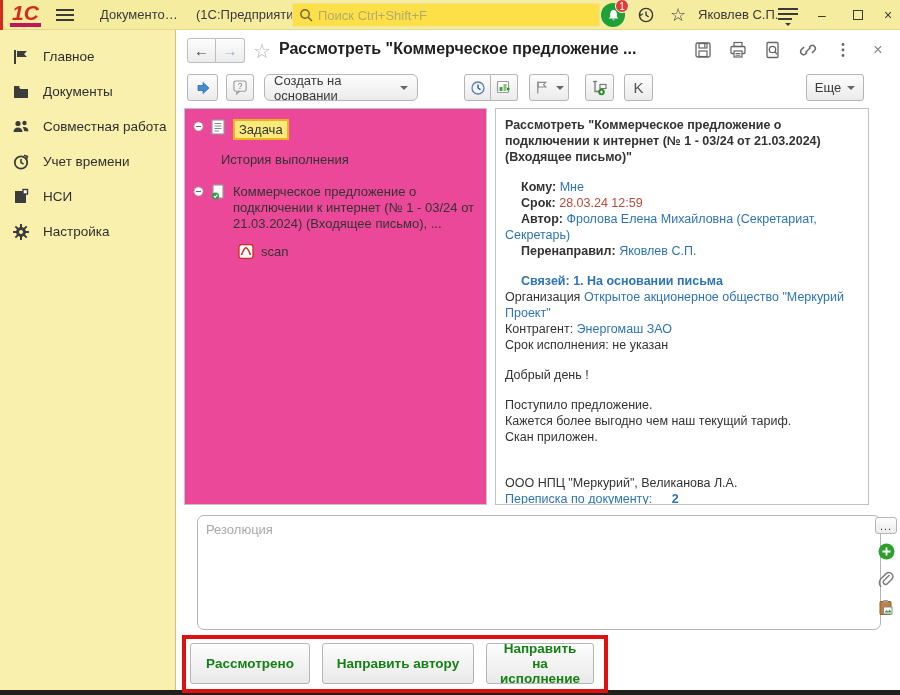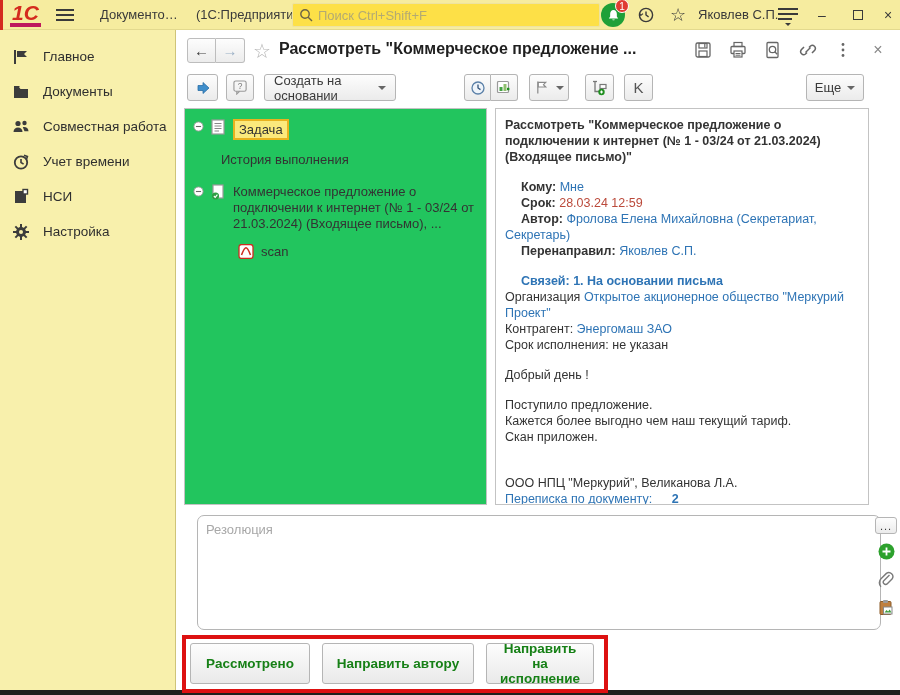--- a/index.html
+++ b/index.html
@@ -52,21 +52,21 @@
   .btn { border:1px solid #b5b5b5; background:linear-gradient(#fdfdfd,#ebebeb); border-radius:3px; display:inline-flex; align-items:center; justify-content:center; cursor:pointer; font-size:13px; color:#3a3a3a; }
   .toolbar { position:absolute; left:0; top:44px; width:100%; height:28px; }
   .t-abs { position:absolute; top:0; height:27px; }
   .caret { width:0; height:0; border:4px solid transparent; border-top-color:#666; margin-left:6px; margin-top:4px; }
   .seg { display:flex; }
   .seg .btn { border-radius:0; }
   .seg .btn:first-child { border-radius:3px 0 0 3px; }
   .seg .btn:last-child { border-radius:0 3px 3px 0; border-left:none; }
 
   
-  .tree-panel { position:absolute; left:7px; top:78px; width:303px; height:397px; border:1px solid #c3c3c3; background:#22c55e; padding:10px 6px; overflow:hidden; }
+  .tree-panel { position:absolute; left:7px; top:78px; width:303px; height:397px; border:1px solid #c3c3c3; background:#ec4899; padding:10px 6px; overflow:hidden; }
   .detail-panel { position:absolute; left:318px; top:78px; width:374px; height:397px; border:1px solid #c3c3c3; background:#fff; padding:8px 9px; overflow:hidden; font-size:12.5px; line-height:16px; }
   .tree-row { display:flex; align-items:flex-start; margin-bottom:12px; }
   .tree-row .exp { margin:2px 6px 0 2px; flex:0 0 11px; cursor:pointer; }
   .tree-row .nico { margin:0 7px 0 0; flex:0 0 16px; }
   .task-chip { background:#fbe97c; border:2px solid #e9b21f; padding:0 4px; line-height:17px; cursor:pointer; }
   .tree-text { line-height:16px; cursor:pointer; }
   .tree-sub { margin-left:47px; }
   .link { color:#2e74b5; cursor:pointer; }
   .danger { color:#bb4a3b; }
   .b { font-weight:bold;margin-left:16px; }
@@ -249,21 +249,21 @@
           <path d="M3 5.5 h5 V2.5 L14 8 l-6 5.5 V10.5 H3 Z" fill="#3f8ecb" stroke="#2b6ea6" stroke-width="0.8"></path>
         </svg>
     </div>
     <div class="btn t-abs" style="left:49px; width:28px;">
       <svg width="15" height="15" viewBox="0 0 16 16">
           <rect x="1" y="1" width="13" height="11" rx="2" fill="none" stroke="#999" stroke-width="1.2"></rect>
           <path d="M4 12 l0 3 3-3" fill="none" stroke="#999" stroke-width="1.2"></path>
           <text x="7.5" y="10" font-size="9" text-anchor="middle" fill="#777" font-family="Liberation Sans, sans-serif">?</text>
         </svg>
     </div>
-    <div class="btn t-abs" style="left:87px; width:132px; padding:0 9px;">
+    <div class="btn t-abs" style="left:87px; width:154px; padding:0 9px;border-radius:6px;">
       <span>Создать на основании</span>
         <span class="caret"></span>
     </div>
     <div class="seg t-abs" style="left:287px;">
       <div class="btn" style="width:27px; height:27px;">
         <svg width="16" height="16" viewBox="0 0 16 16">
             <circle cx="8" cy="8" r="6" fill="#eef4fa" stroke="#5b80a8" stroke-width="1.3"></circle>
             <path d="M8 4.5 V8 l2.5 1.6" fill="none" stroke="#34557c" stroke-width="1.3"></path>
           </svg>
       </div>

